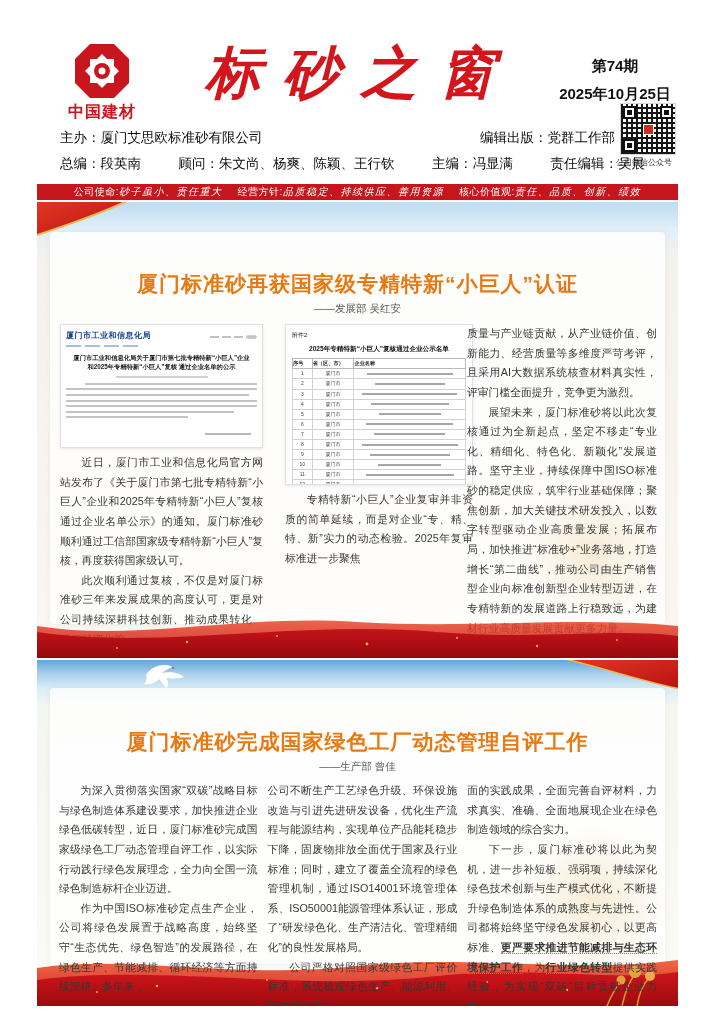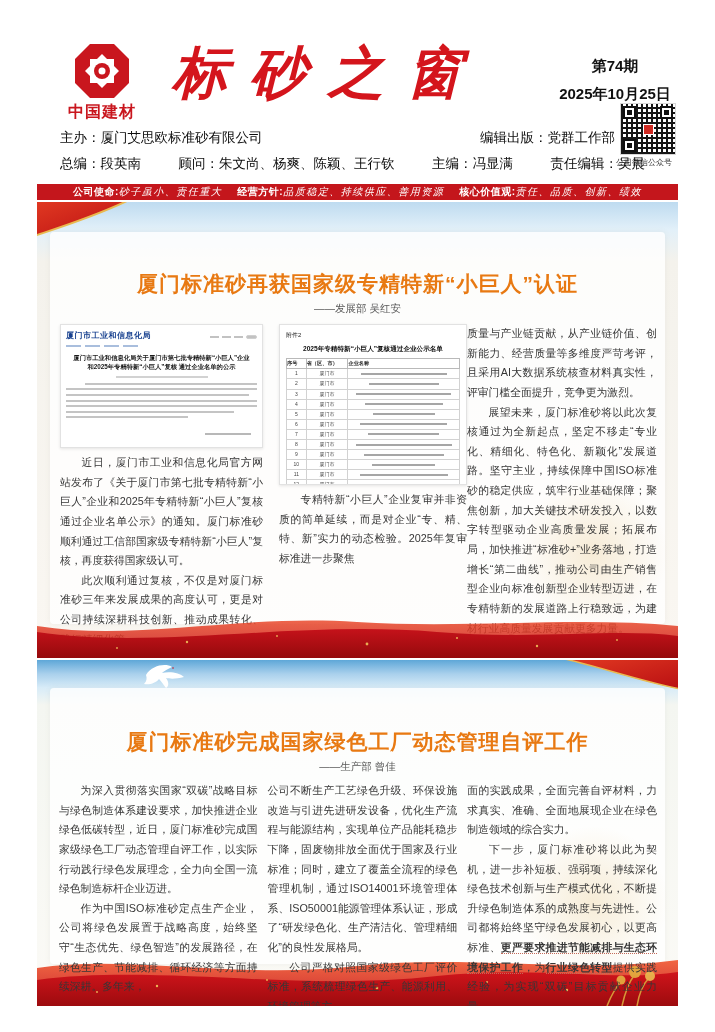--- a/index.html
+++ b/index.html
@@ -5,21 +5,21 @@
   html,body{margin:0;padding:0;background:#ffffff;}
   body{width:715px;height:1032px;position:relative;overflow:hidden;
        font-family:"Liberation Sans","DejaVu Sans",sans-serif;
        -webkit-font-smoothing:antialiased;}
   .page{position:absolute;inset:0;background:#fff;}
 
   
   .logo{position:absolute;left:60px;top:42px;width:84px;text-align:center;}
   .logo svg{display:block;margin:0 auto;}
   .logo-label{font-size:16px;font-weight:900;color:#c9161e;letter-spacing:1px;margin-top:2px;}
-  .paper-title{position:absolute;left:150px;top:36px;width:400px;text-align:left;
+  .paper-title{position:absolute;left:150px;top:36px;width:400px;text-align:center;
        font-family:"DejaVu Serif","Liberation Serif",serif;font-style:italic;font-weight:900;
        font-size:56px;color:#d4151c;letter-spacing:22px;text-indent:22px;white-space:nowrap;}
   .issue{position:absolute;left:545px;top:52px;width:140px;text-align:center;
        font-size:15px;font-weight:600;color:#111;line-height:1.85;}
   .qr-wrap{position:absolute;left:616px;top:103px;width:64px;text-align:left;}
   .qr{position:relative;width:56px;height:52px;margin:0 auto;background-color:#fff;
       border:1px solid #d8d8d8;box-sizing:border-box;
       background-image:repeating-linear-gradient(0deg,#161616 0 2px,transparent 2px 5px),
                        repeating-linear-gradient(90deg,#161616 0 2px,transparent 2px 5px);}
   .fp{position:absolute;width:13px;height:13px;border:2px solid #101010;background:#fff;box-sizing:border-box;}
@@ -30,21 +30,21 @@
   .qr-caption{font-size:8px;color:#333;margin-top:2px;white-space:nowrap;}
   .info-row{position:absolute;left:60px;display:flex;justify-content:space-between;
       font-size:13.5px;font-weight:400;color:#0d0d0d;white-space:nowrap;}
   .info-row1{top:129px;width:555px;}
   .info-row2{top:155px;width:585px;}
 
   
   .values-banner{position:absolute;left:37px;top:184px;width:641px;height:16px;background:#c4161c;
       color:#fff;display:flex;align-items:center;justify-content:center;gap:15px;font-size:10px;
       white-space:nowrap;}
-  .vitem b{font-weight:700;letter-spacing:0.5px;margin-top:20px;}
+  .vitem b{font-weight:400;letter-spacing:0.5px;margin-top:20px;}
   .vitem i{font-style:italic;font-family:"DejaVu Serif","Liberation Serif",serif;letter-spacing:1.5px;}
 
   
   .card{position:absolute;left:37px;width:641px;overflow:hidden;}
   .card1{top:202px;height:456px;
       background:linear-gradient(180deg,#bedbf0 0%,#e2f0f9 6%,#f4f2ec 13%,#faf7f2 100%);}
   .card2{top:660px;height:346px;
       background:linear-gradient(180deg,#5ea7d8 0%,#a9d0ec 4%,#d8ecf8 8%,#f4f6f1 13%,#fbfaf6 100%);}
   .panel{position:absolute;left:13px;right:13px;background:rgba(255,255,255,0.80);
       border-radius:4px;box-shadow:0 0 6px rgba(120,110,90,0.08);}
@@ -57,21 +57,21 @@
   .card1 .atitle{top:68px;}
   .card2 .atitle{top:68px;}
   .byline{position:absolute;left:0;right:0;text-align:center;font-size:10.5px;color:#5a5a5a;}
   .card1 .byline{top:100px;}
   .card2 .byline{top:100px;}
 
   .bodytext p{margin:0;}
   .bodytext p.ind{text-indent:2em;}
   .a1-body{position:absolute;left:23px;top:122px;width:597px;display:flex;gap:9px;
       font-size:10.8px;line-height:1.82;color:#363636;text-align:justify;}
-  .a1-left{display:flex;gap:16px;width:398px;}
+  .a1-left{display:flex;gap:22px;width:398px;}
   .stack1{width:203px;}
   .stack2{width:188px;}
   .a1-col3{width:190px;}
 
   .a2-cols{position:absolute;left:22px;top:121px;width:598px;display:flex;gap:10px;
       font-size:10.8px;line-height:1.82;color:#363636;text-align:justify;z-index:3;}
   .a2-col1{width:202px;}
   .a2-col2{width:193px;}
   .a2-col3{width:193px;}
   .em-dot{border-bottom:1.5px dotted #c46a5a;font-weight:600;}

